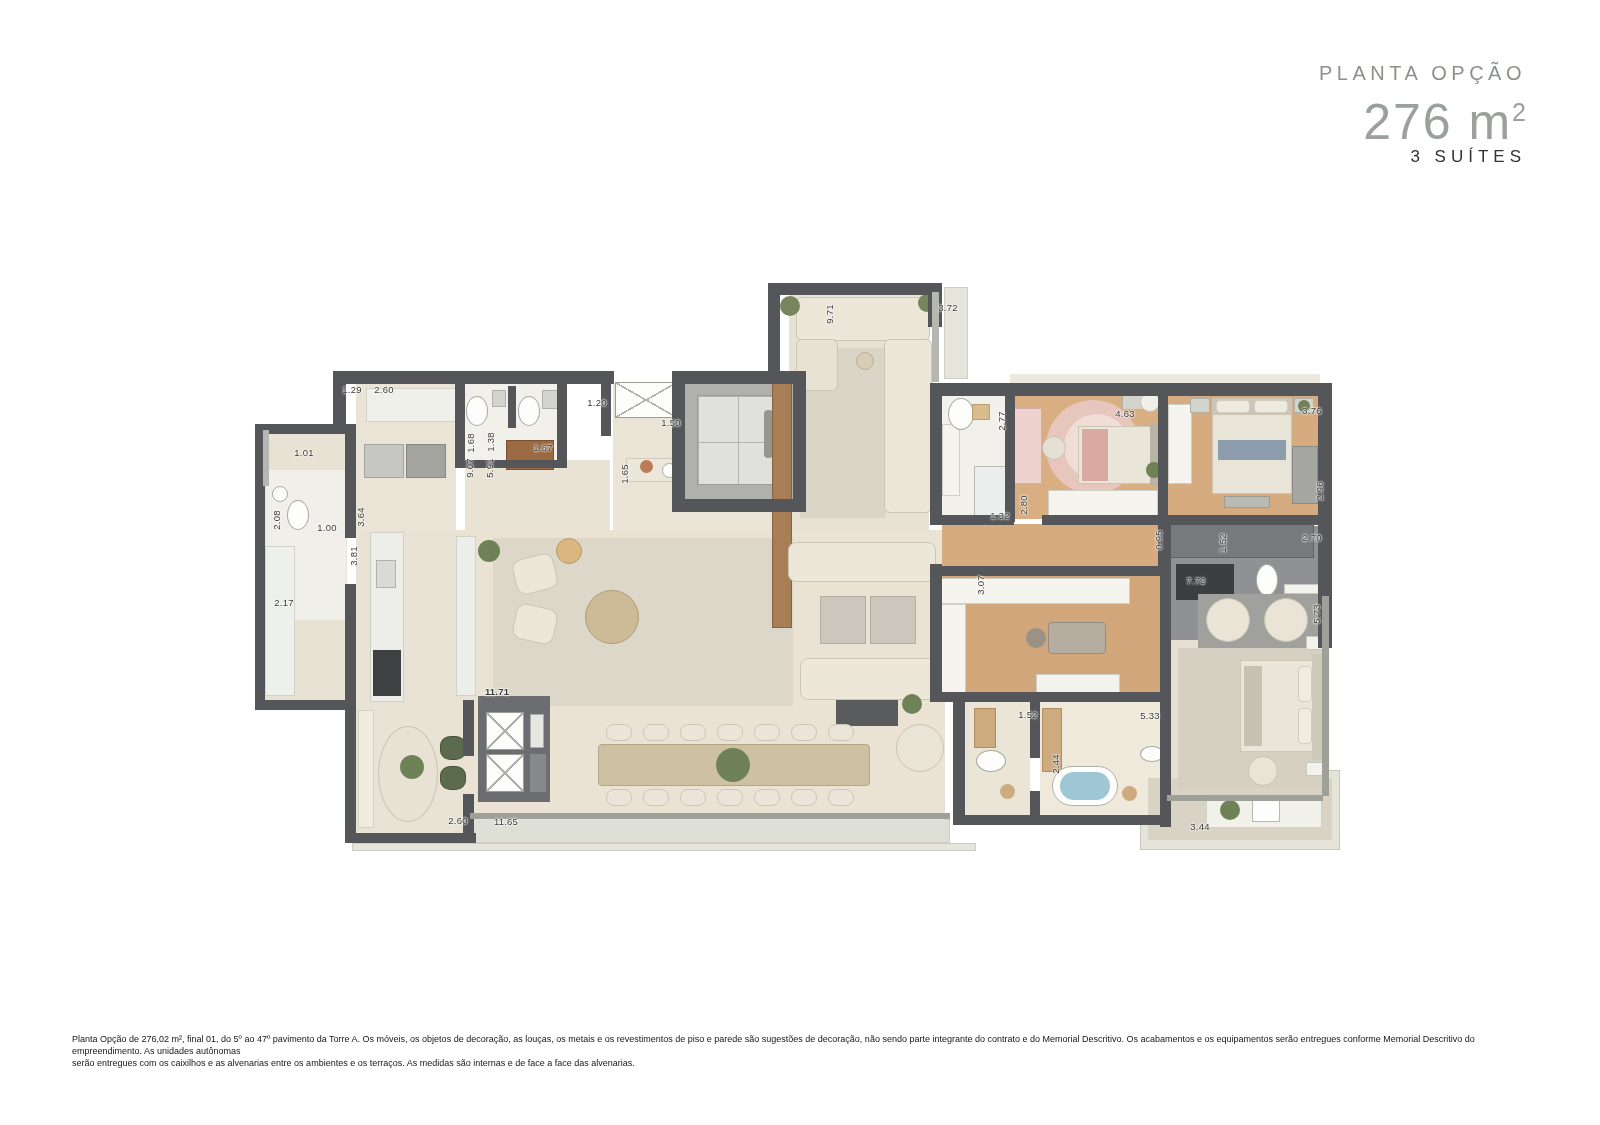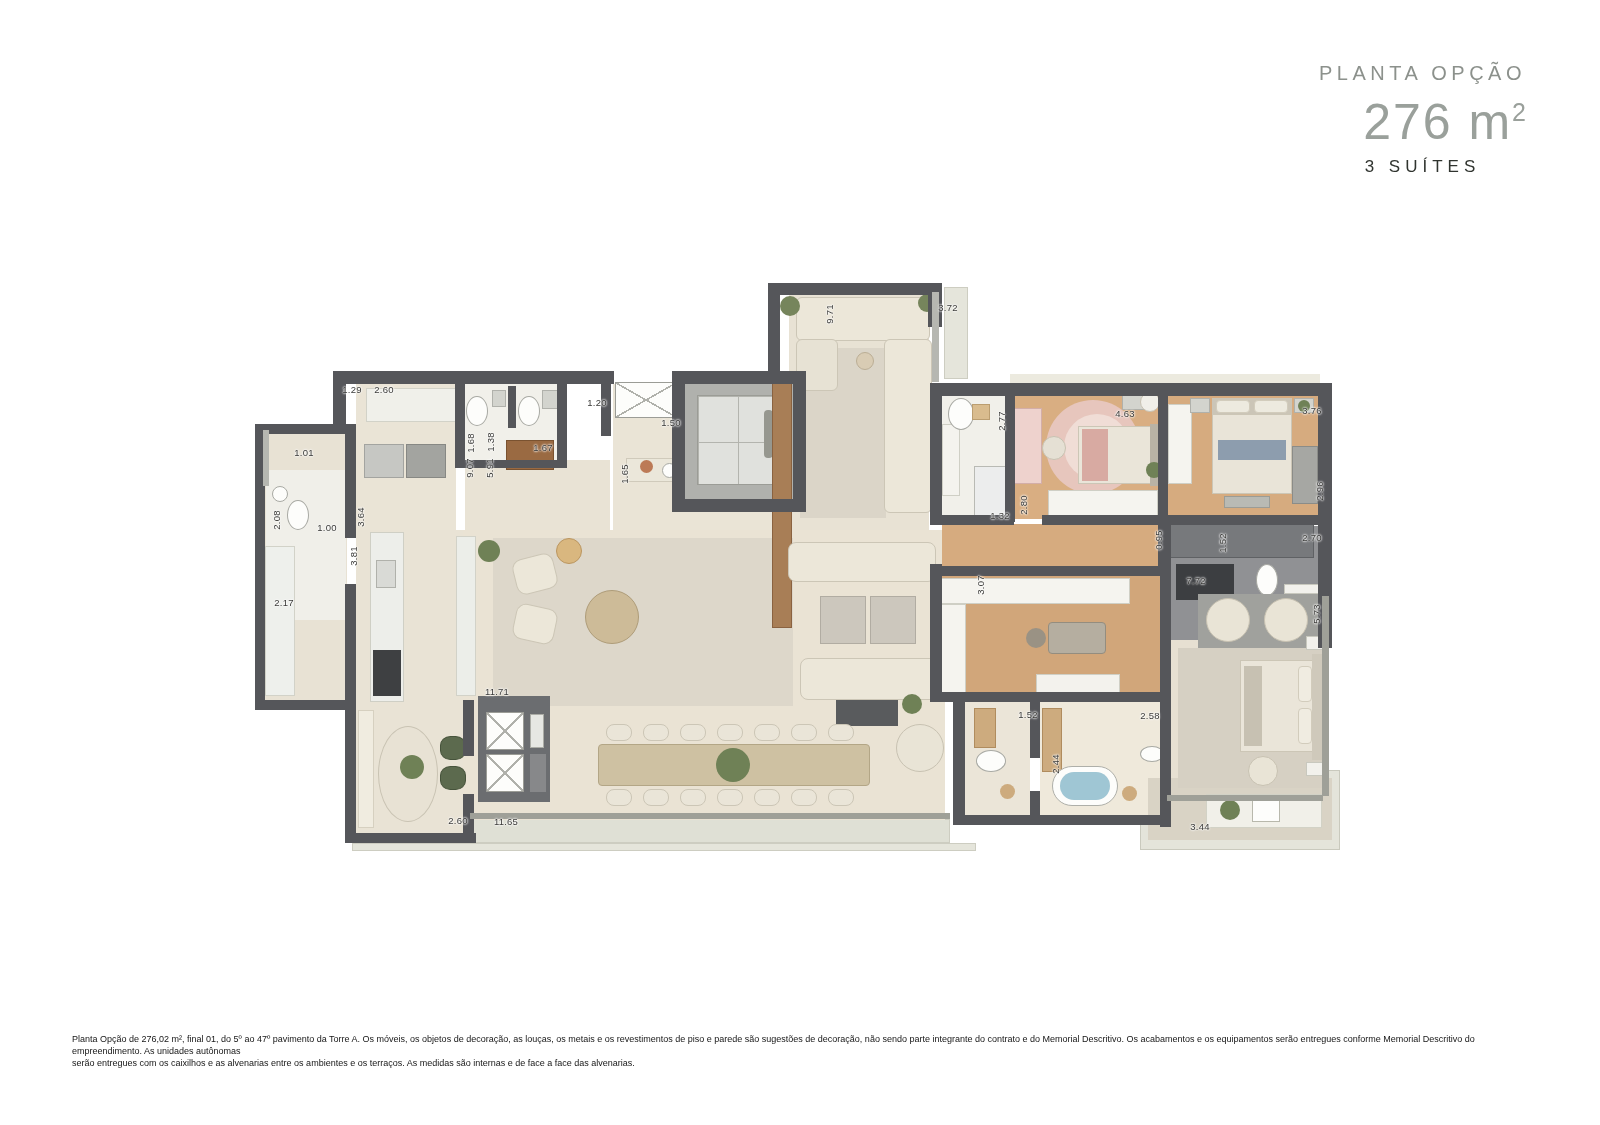--- a/index.html
+++ b/index.html
@@ -23,21 +23,21 @@
         background-image:linear-gradient(#b3b4ae 1px,transparent 1px),linear-gradient(90deg,#b3b4ae 1px,transparent 1px);
         background-size:40px 46px;}
   .dim{font-size:9.5px;color:#3a3a38;letter-spacing:.2px;white-space:nowrap;
        transform:translate(-50%,-50%);
        text-shadow:0 0 2px #fff,0 0 2px #fff,0 0 3px #fff;}
   .dim.v{transform:translate(-50%,-50%) rotate(-90deg);}
   .header{position:absolute;right:74px;top:62px;text-align:right;}
   .kicker{font-size:20px;letter-spacing:4.5px;color:#8c918c;}
   .area{font-size:50px;color:#9aa09b;letter-spacing:2px;margin-top:12px;line-height:1;}
   .area sup{font-size:25px;letter-spacing:0;}
-  .suites{font-size:17px;letter-spacing:5px;color:#30342f;margin-top:10px;text-align:center;}
+  .suites{font-size:17px;letter-spacing:5px;color:#30342f;margin-top:0;}
   .disclaimer{position:absolute;left:72px;top:1033px;width:1472px;margin:0;
               font-size:9px;line-height:12px;color:#161616;}
 </style>
 </head>
 <body>
 
 <div class="page">
   <div id="plan">
       <div class="slab" style="left: 944px; top: 287px; width: 24px; height: 92px; background: rgb(229, 229, 219); border: 1px solid rgb(205, 205, 193);"></div>
       <div class="slab" style="left: 1010px; top: 374px; width: 310px; height: 10px; background: rgb(236, 234, 223);"></div>
@@ -259,24 +259,24 @@
       <div class="dim v" style="left: 1023px; top: 505px;">2.80</div>
       <div class="dim" style="left: 1312px; top: 410px;">3.76</div>
       <div class="dim v" style="left: 1319px; top: 491px;">2.96</div>
       <div class="dim v" style="left: 1158px; top: 540px;">0.95</div>
       <div class="dim v" style="left: 1222px; top: 543px;">1.52</div>
       <div class="dim" style="left: 1312px; top: 537px;">2.70</div>
       <div class="dim" style="left: 1196px; top: 580px;">7.72</div>
       <div class="dim v" style="left: 980px; top: 585px;">3.07</div>
       <div class="dim v" style="left: 1316px; top: 614px;">5.73</div>
       <div class="dim" style="left: 1028px; top: 714px;">1.52</div>
-      <div class="dim" style="left: 1150px; top: 715px;">2.58</div>
+      <div class="dim" style="left: 1150px; top: 715px;">5.33</div>
       <div class="dim v" style="left: 1055px; top: 764px;">2.44</div>
       <div class="dim" style="left: 1200px; top: 826px; text-align: center;">3.44</div>
-      <div class="dim" style="left: 497px; top: 691px;">11.71</div>
+      <div class="dim" style="left: 497px; top: 691px; font-weight: bold;">11.71</div>
       <div class="dim" style="left: 458px; top: 820px;">2.60</div>
       <div class="dim" style="left: 506px; top: 821px;">11.65</div>
     </div>
 
   <div class="header">
     <div class="kicker">PLANTA OPÇÃO</div>
     <div class="area"><span>276 m</span><sup>2</sup></div>
     <div class="suites">3 SUÍTES</div>
   </div>
 

